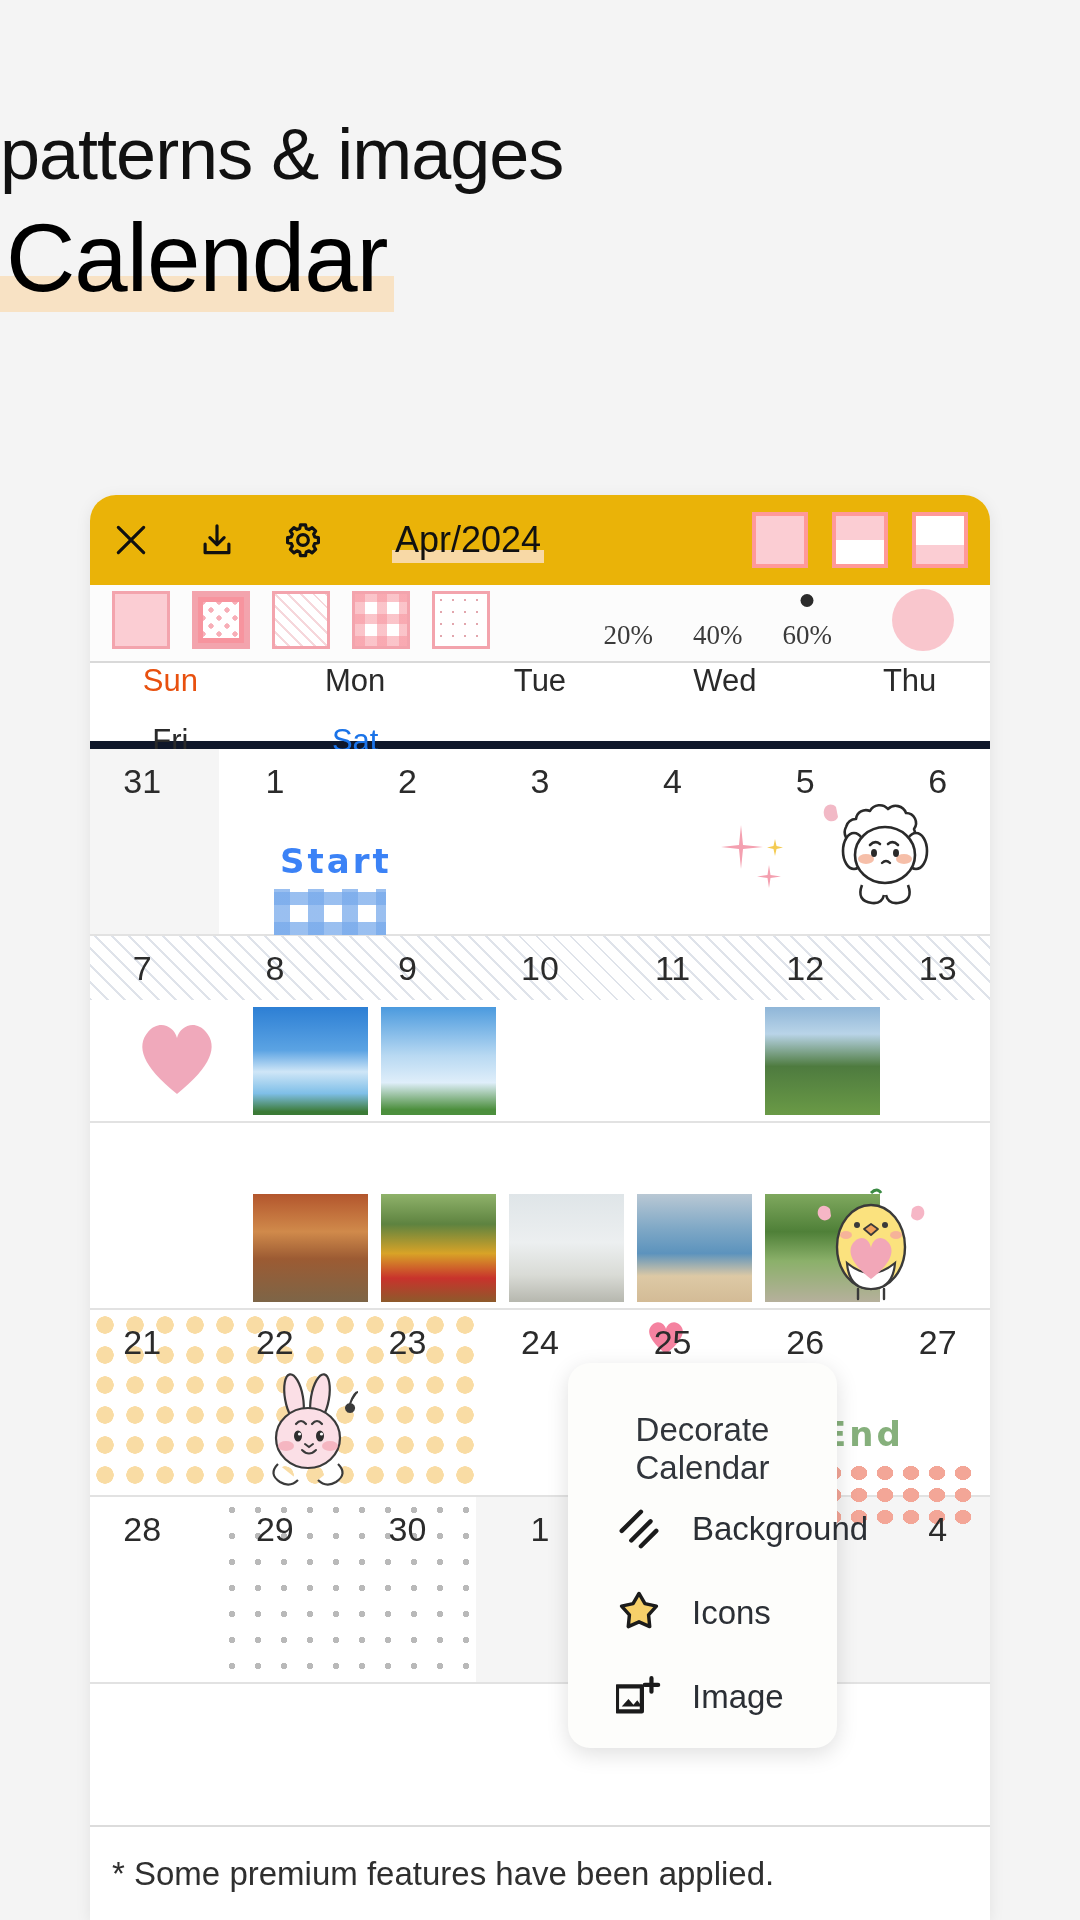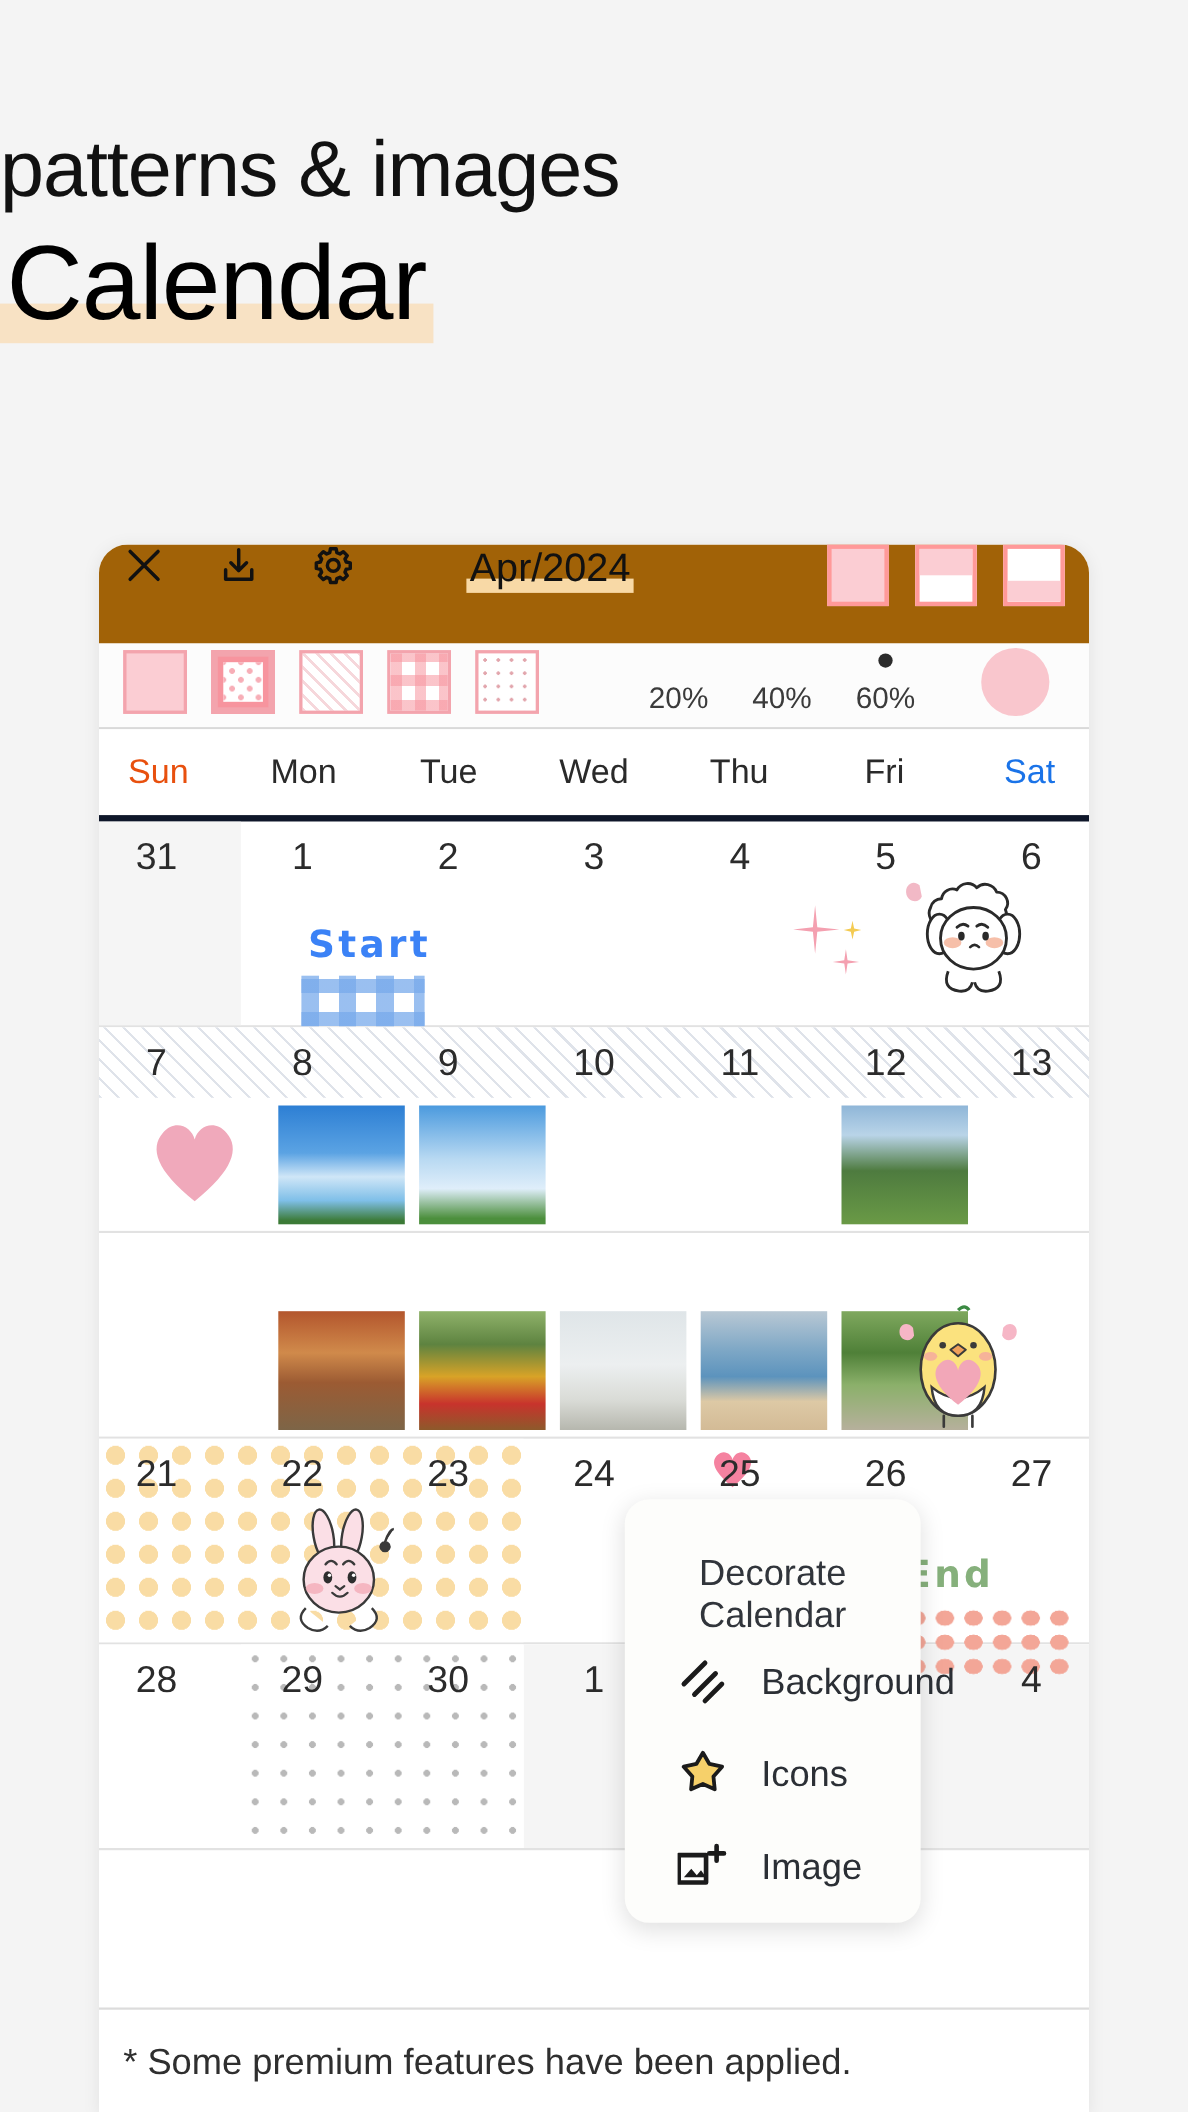--- a/index.html
+++ b/index.html
@@ -55,25 +55,24 @@
     width:900px;height:1425px;
     background:#ffffff;
     border-radius:26px 26px 0 0;
     box-shadow:0 3px 16px rgba(0,0,0,.08);
     overflow:hidden;
   }
 
   
   .toolbar{
     height:90px;
-    background:#a16207;
-    display:flex;align-items:flex-start;
+    background:#eab308;
+    display:flex;align-items:center;
     padding:0 22px;
     box-sizing:border-box;
-    gap:32px;
   }
   .tb-icons{display:flex;align-items:center;gap:48px;}
   .ic{width:38px;height:38px;display:block;}
   .month-wrap{
     margin-left:70px;
     position:relative;display:inline-block;
   }
   .month{
     font-size:36px;color:#111;position:relative;z-index:2;padding:0 3px;
   }
@@ -115,33 +114,33 @@
     background-image:
       repeating-linear-gradient(90deg,rgba(247,148,158,.55) 0 10px,transparent 10px 22px),
       repeating-linear-gradient(0deg,rgba(247,148,158,.55) 0 10px,transparent 10px 22px);
   }
   .p-minidots{
     background:#fff;
     background-image:radial-gradient(#e2a6ad 16%,transparent 18%);
     background-size:12px 12px;
   }
   .opacity-group{margin-left:auto;display:flex;align-items:flex-end;gap:40px;padding-right:14px;}
-  .opt{position:relative;font-size:27px;color:#3b3b3b;text-align:center;}
+  .opt{position:relative;font-size:27px;color:#3b3b3b;text-align:center;font-family:Liberation Serif, serif;}
   .opt .dot{
     position:absolute;left:50%;top:-26px;transform:translateX(-50%);
     width:13px;height:13px;border-radius:50%;background:#2b2b2b;
   }
   .colorcircle{width:62px;height:62px;border-radius:50%;background:#f9c6cd;margin-left:20px;}
 
   
   .weekrow{
-    display:grid;grid-template-columns:repeat(7,1fr);
+    display:grid;grid-template-columns:repeat(5,1fr);
     height:78px;align-items:center;
     background:#fff;
-    border-bottom:6px solid #0f172a;
+    border-bottom:8px solid #0f172a;
     gap:24px;
   }
   .weekrow div{text-align:center;font-size:31px;color:#2a2a2a;}
   .wk-sun{color:#e8500e !important;}
   .wk-sat{color:#1a73e8 !important;}
 
   
   .grid{position:relative;}
   .wrow{
     position:relative;

